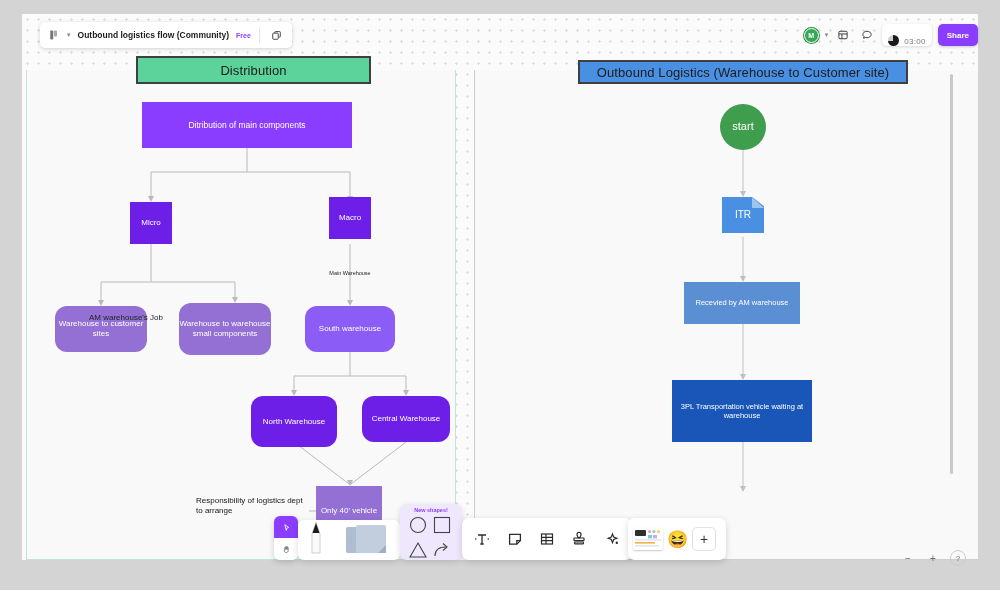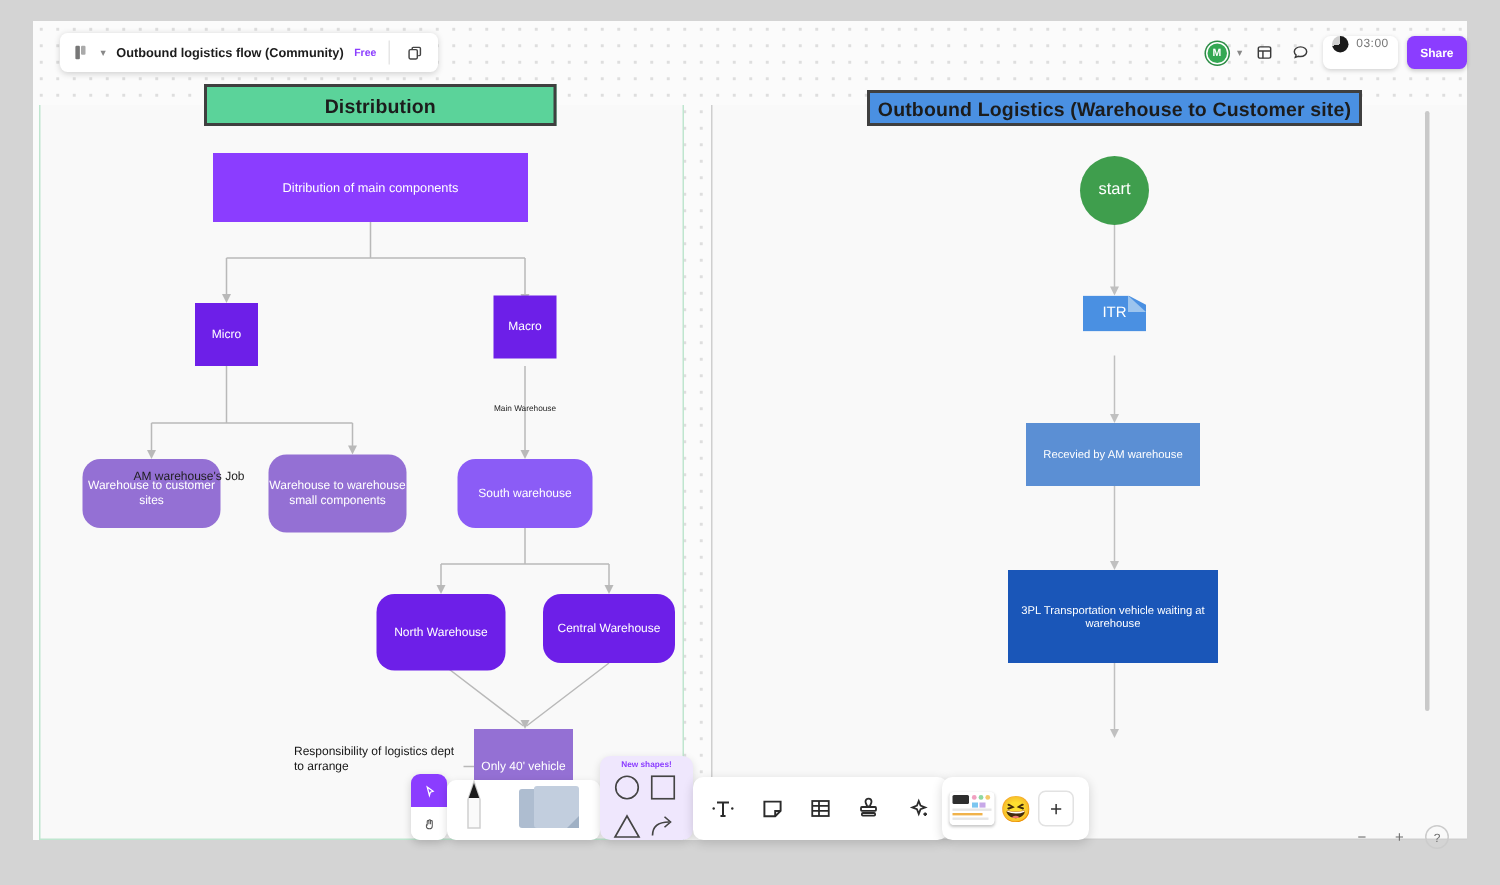--- a/index.html
+++ b/index.html
@@ -23,21 +23,21 @@
 
   
   .frame {
     position:absolute; background:#f9f9f9;
   }
   .frame-left  { left:4px;  top:56px;  width:430px; height:490px; border:1.5px solid #bfe6cf; border-top:none; }
   .frame-right { left:452px;top:56px;  width:512px; height:490px; border:1.5px solid #cfcfcf; border-top:none;}
 
   .frame-title {
     position:absolute; display:flex; align-items:center; justify-content:center;
-    font-weight:bold; font-size:13px; color:#1c1c1c; letter-spacing:.1px;
+    font-weight:normal; font-size:13px; color:#1c1c1c; letter-spacing:.1px;
   }
   .ft-left  { left:114px; top:42px; width:235px; height:28px; background:#5bd39a; border:2px solid #3f3f3f; }
   .ft-right { left:556px; top:46px; width:330px; height:24px; background:#4a90e2; border:2px solid #3f3f3f; }
 
   
   .node { position:absolute; display:flex; align-items:center; justify-content:center;
           text-align:center; color:#fff; line-height:1.25; }
   .n-main  { left:120px; top:88px; width:210px; height:46px; background:#8b3dff; font-size:8.5px; }
   .n-micro { left:108px; top:188px; width:42px;  height:42px; background:#6d1fe8; font-size:8px; }
   .n-macro { left:307px; top:183px; width:42px;  height:42px; background:#6d1fe8; font-size:8px; }
@@ -48,21 +48,21 @@
   .n-cent  { left:340px; top:382px; width:88px;  height:46px; background:#6d1fe8; border-radius:12px; font-size:8px; }
   .n-only  { left:294px; top:472px; width:66px;  height:50px; background:#9470d4; font-size:8px; }
 
   .lbl { position:absolute; color:#1e1e1e; text-align:center; line-height:1.3; }
   .lbl-am   { left:62px;  top:251px; width:84px; font-size:8px;margin-top:48px; }
   .lbl-main { left:293px; top:256px; width:70px; font-size:5.5px; }
   .lbl-resp { left:174px; top:482px; width:110px; font-size:8px; text-align:left; color:#161616; }
 
   
   .n-start { left:698px; top:90px; width:46px; height:46px; background:#3f9e4d; border-radius:50%; font-size:11px; }
-  .n-itr   { left:700px; top:183px; width:42px; height:24px; background:#4a90e2; font-size:10px;
+  .n-itr   { left:700px; top:183px; width:42px; height:36px; background:#4a90e2; font-size:10px;
              clip-path:polygon(0 0, 72% 0, 100% 26%, 100% 100%, 0 100%); }
   .itr-fold{ position:absolute; left:730px; top:183px; width:12px; height:11px;
              background:#9cc4ee; clip-path:polygon(0 0,100% 100%,0 100%); }
   .n-recv  { left:662px; top:268px; width:116px; height:42px; background:#5b8fd4; font-size:7.5px; }
   .n-3pl   { left:650px; top:366px; width:140px; height:62px; background:#1a56b8; font-size:7.5px; }
   .n-veh   { left:678px; top:478px; width:108px; height:48px; background:#3d8a94; font-size:8px;
              clip-path:polygon(9% 0,100% 0,91% 100%,0 100%); }
 
   svg.links { position:absolute; left:0; top:0; width:956px; height:546px; pointer-events:none; }
 
@@ -77,21 +77,21 @@
   .doc-title { font-size:8.5px; font-weight:bold; color:#1c1c1c; }
   .badge-free { font-size:7px; font-weight:bold; color:#8b3dff; }
   .tb-div { width:1px; height:16px; background:#e6e6e6; margin:0 1px; }
   .tb-btn { width:18px;height:18px; display:flex;align-items:center;justify-content:center;
             border-radius:4px; color:#444; }
 
   .topright { position:absolute; right:22px; top:22px; height:26px; display:flex; align-items:center; gap:6px; }
   .avatar { width:15px;height:15px;border-radius:50%; background:#34a853; color:#fff;
             font-size:7px; display:flex;align-items:center;justify-content:center; font-weight:bold;
             border:1.5px solid #fff; box-shadow:0 0 0 1px #2c8c45;}
-  .pill { height:22px; background:#fff; border-radius:5px; display:flex;align-items:flex-start;
+  .pill { height:22px; background:#fff; border-radius:5px; display:flex;align-items:flex-end;
           padding:0 6px; gap:5px; box-shadow:0 1px 3px rgba(0,0,0,.15); }
   .timer-ico { width:11px;height:11px;border-radius:50%;
                background:conic-gradient(#1a1a1a 0 72%, #cfcfcf 0 100%); }
   .timer-txt { font-size:8px; color:#777; letter-spacing:.3px; }
   .share { height:22px; background:#8b3dff; color:#fff; font-size:8px; font-weight:bold;
            border-radius:5px; display:flex;align-items:center;justify-content:center;
            padding:0 9px; box-shadow:0 1px 3px rgba(0,0,0,.2); }
 
   
   .tool-left {

